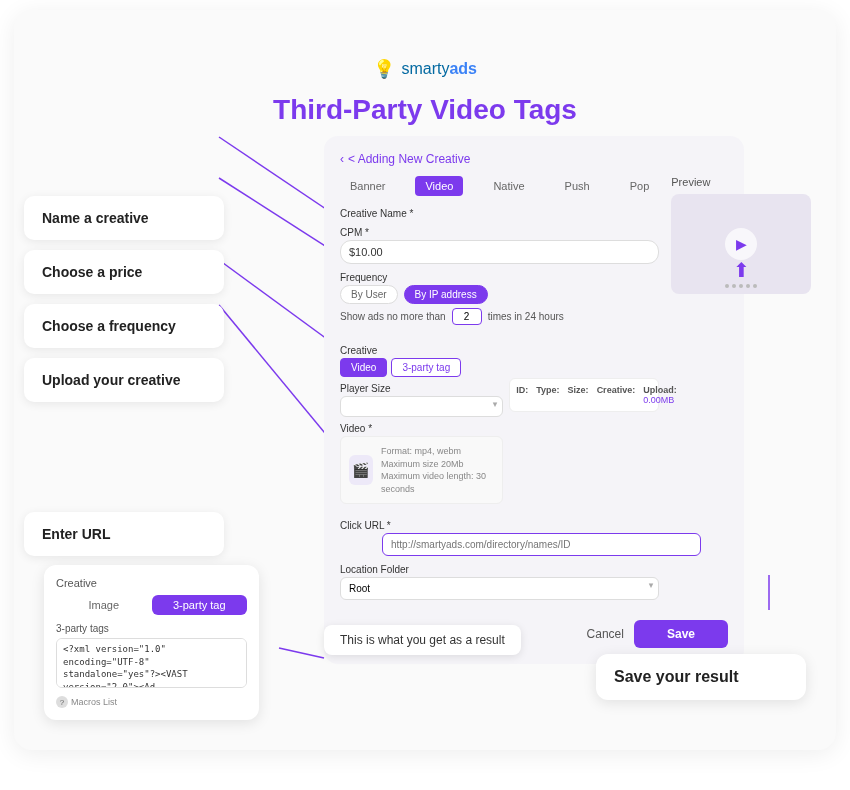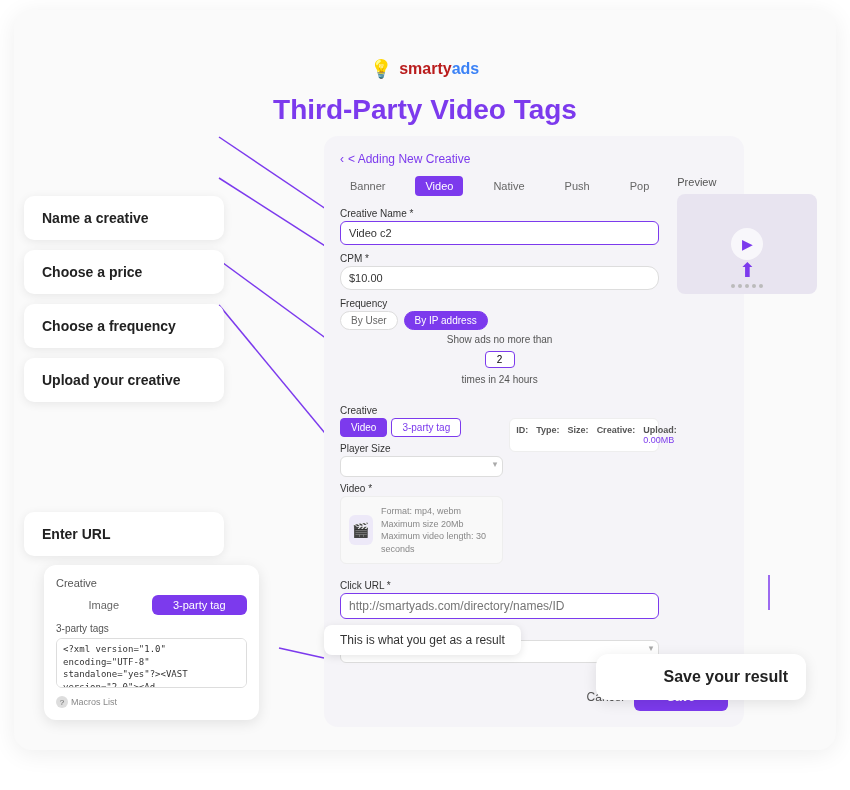--- a/index.html
+++ b/index.html
@@ -163,21 +163,20 @@
       color: #fff;
       border-color: #7c3aed;
     }
     .freq-times-row {
       display: flex;
       align-items: center;
       gap: 6px;
       font-size: 10px;
       color: #555;
       margin-bottom: 20px;
-      flex-direction: column;
     }
     .freq-times-input {
       width: 30px;
       border: 1px solid #7c3aed;
       border-radius: 4px;
       padding: 2px 4px;
       font-size: 10px;
       text-align: center;
     }
 
@@ -248,20 +247,21 @@
       color: #888;
       line-height: 1.4;
     }
 
     .creative-right {
       width: 150px;
       background: #fff;
       border-radius: 6px;
       border: 1px solid #eee;
       padding: 6px;
+      margin-top: 20px;
     }
     .creative-meta-row {
       display: flex;
       gap: 8px;
       font-size: 9px;
       color: #888;
     }
     .meta-col {
       display: flex;
       flex-direction: column;
@@ -275,21 +275,20 @@
       color: #7c3aed;
       font-size: 9px;
     }
 
     
     .preview-section {
       position: absolute;
       right: 0;
       top: 0;
       width: 140px;
-      margin-left: 6px;
     }
     .preview-label {
       font-size: 11px;
       color: #555;
       margin-bottom: 6px;
     }
     .preview-box {
       width: 140px;
       height: 100px;
       background: #e8e4f0;
@@ -337,23 +336,24 @@
 
     
     .url-row {
       margin-top: 8px;
     }
     .url-input {
       width: 100%;
       border: 1.5px solid #7c3aed;
       border-radius: 6px;
       padding: 5px 8px;
-      font-size: 12px;
+      font-size: 10px;
       background: #fff;
       color: #aaa;
+      margin-left: 42px;
     }
     .location-row {
       margin-top: 6px;
     }
     .location-select {
       width: 100%;
       border: 1px solid #ddd;
       border-radius: 6px;
       padding: 5px 8px;
       font-size: 10px;
@@ -465,21 +465,21 @@
       right: 30px;
       bottom: 50px;
       width: 210px;
       background: #fff;
       border-radius: 12px;
       box-shadow: 0 3px 14px rgba(0,0,0,0.1);
       padding: 14px 18px;
       z-index: 3;
       display: flex;
       align-items: center;
-      justify-content: flex-end;
+      justify-content: flex-start;
     }
     .save-result-text {
       font-size: 16px;
       font-weight: 700;
       color: #222;
       text-align: center;
     }
 
     
     .result-bubble {
@@ -527,21 +527,21 @@
   </style>
 </head>
 <body>
 
 <div class="outer-card">
 
   <div class="header">
     <div class="logo-area">
       <span class="logo-icon">💡</span>
       <span class="logo-text">
-        <span style="color:#b91c1c;font-weight:700">smarty</span><span>ads</span>
+        <span style="color:#0369a1;font-weight:400">smarty</span><span>ads</span>
       </span>
     </div>
     <div class="page-title">Third-Party Video Tags</div>
   </div>
 
   <svg class="connectors" xmlns="http://www.w3.org/2000/svg">
 
     <line x1="205" y1="127" x2="358" y2="230" stroke="#7c3aed" stroke-width="1.5" stroke-dasharray="0"></line>
 
     <line x1="205" y1="168" x2="358" y2="266" stroke="#7c3aed" stroke-width="1.5"></line>
@@ -591,21 +591,20 @@
             <div class="tabs">
               <button class="tab">Banner</button>
               <button class="tab active">Video</button>
               <button class="tab">Native</button>
               <button class="tab">Push</button>
               <button class="tab">Pop</button>
             </div>
 
             <div class="form-row">
               <label class="form-label">Creative Name *</label>
-              <input class="form-input" type="text" value="Video c2" style="">
             </div>
 
             <div class="form-row">
               <label class="form-label">CPM *</label>
               <input class="form-input inactive" type="text" value="$10.00" style="">
             </div>
 
             <div class="form-row">
               <label class="form-label">Frequency</label>
               <div class="freq-row">

